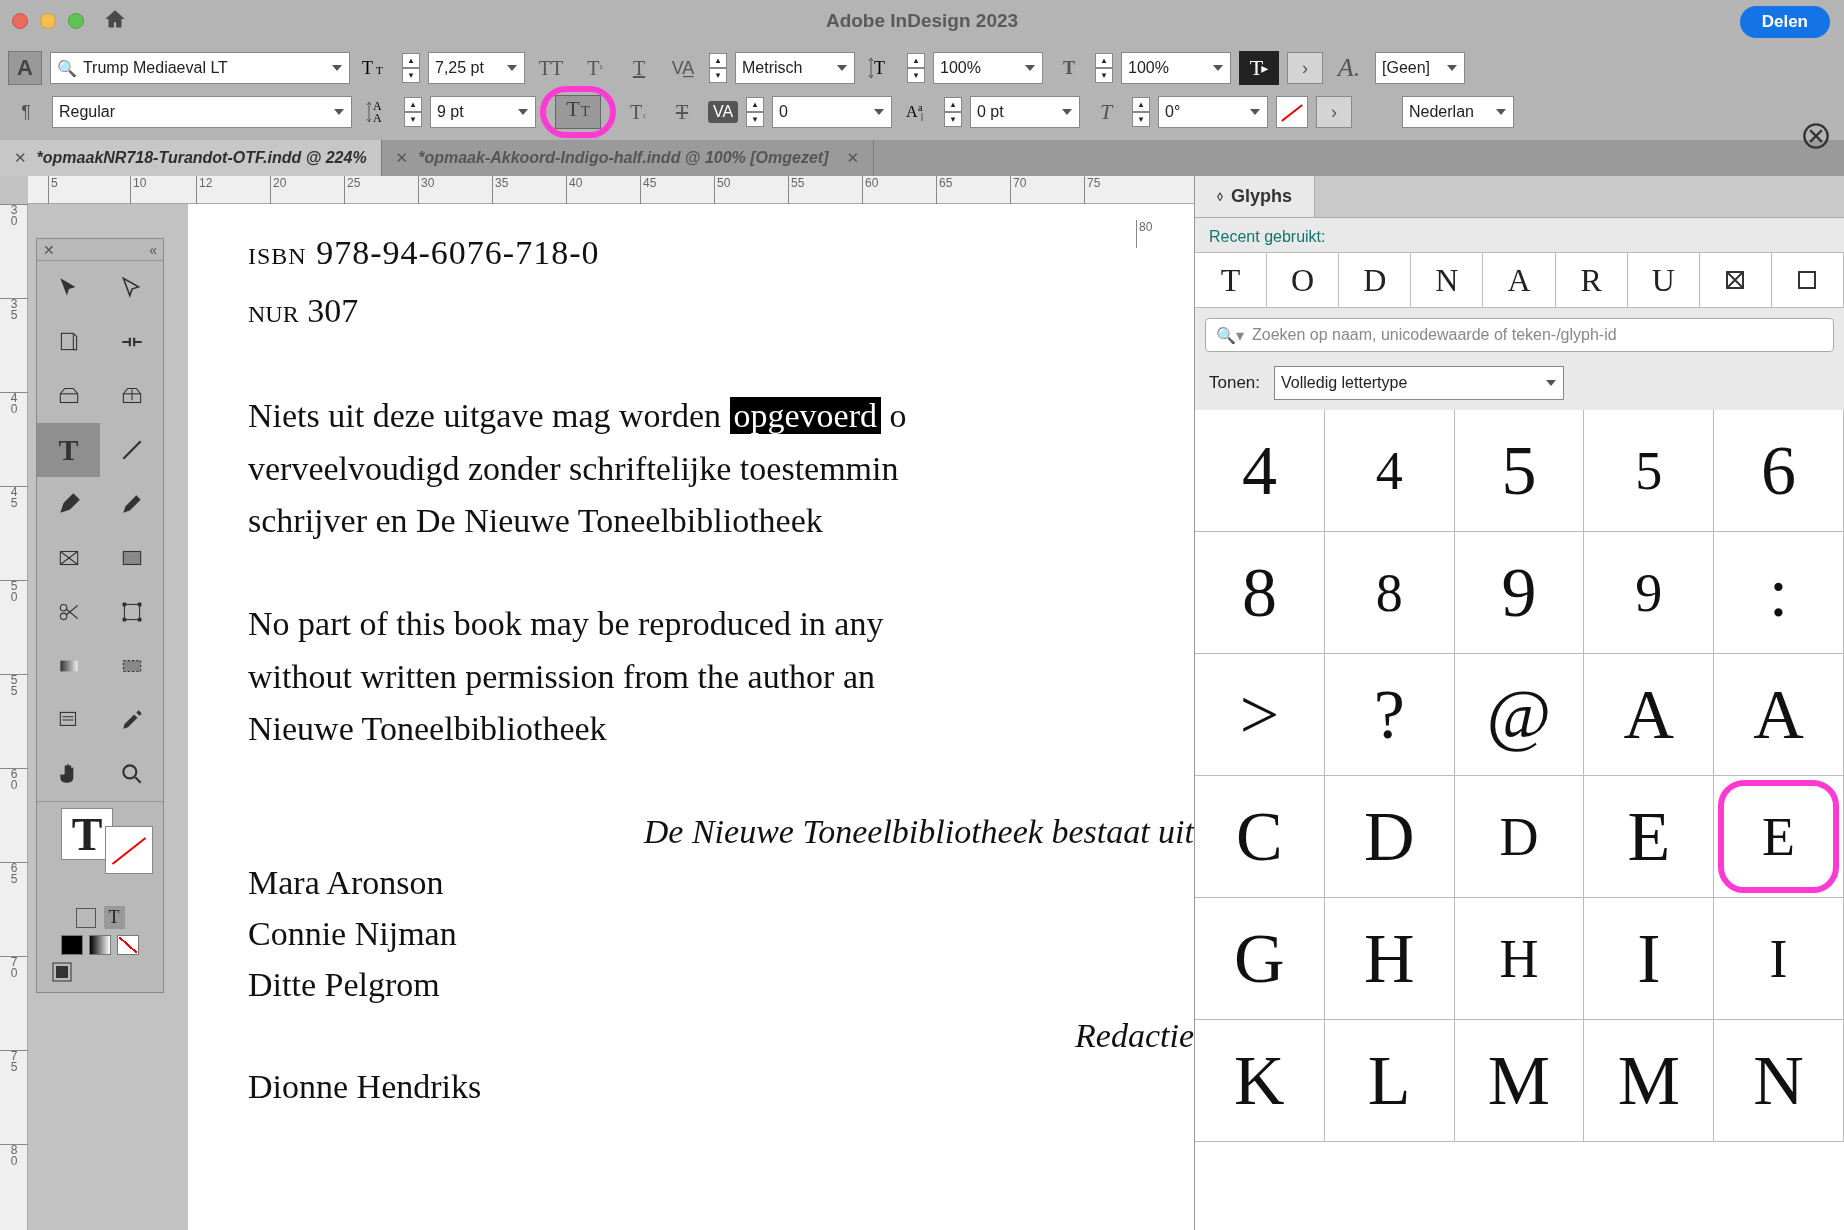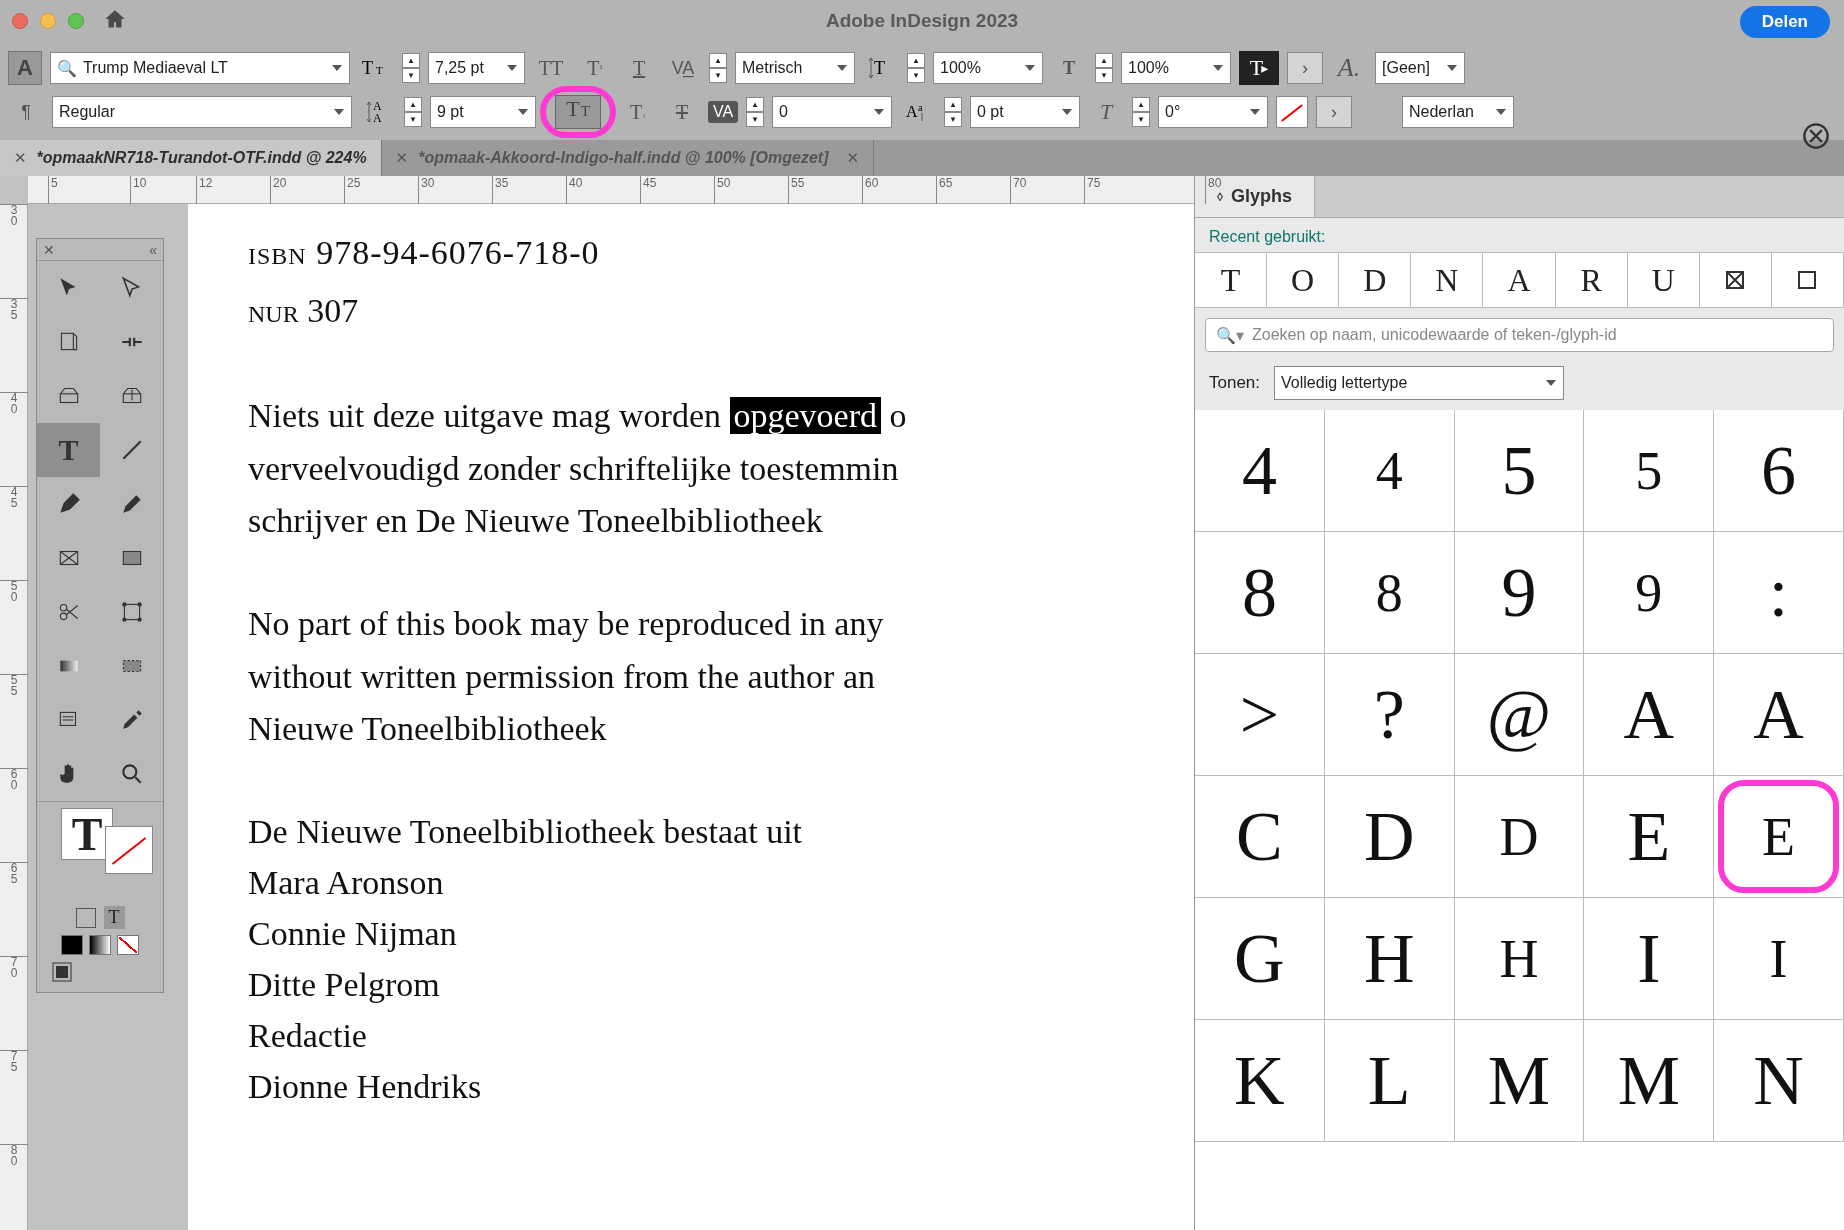--- a/index.html
+++ b/index.html
@@ -126,21 +126,21 @@
   }
   .page{
     position:absolute;left:160px;top:0;right:0;bottom:0;background:#fff;
     padding:30px 0 0 60px;
     font-family:"Georgia","Times New Roman",serif;color:#111;
   }
   .page .isbn{font-size:34px;letter-spacing:1px;font-variant:small-caps;}
   .page .nur{font-size:34px;margin-top:20px;font-variant:small-caps;}
   .page .para{font-size:34px;margin-top:60px;line-height:1.55;}
   .page .para2{font-size:34px;margin-top:50px;line-height:1.55;}
-  .page .ital{}
+  .page .ital{font-style:italic;text-align:right;}
   .page .highlight{background:#000;color:#fff;padding:0 4px;}
   .page .names p{font-size:34px;line-height:1.5;}
 
   
   .tools{
     position:absolute;left:36px;top:62px;width:128px;z-index:20;
     background:#b9b9b9;border:1px solid #8a8a8a;
   }
   .tools-head{
     height:22px;display:flex;justify-content:space-between;align-items:center;
@@ -403,21 +403,21 @@
         <div class="tick" style="left: 390px;">30</div>
         <div class="tick" style="left: 464px;">35</div>
         <div class="tick" style="left: 538px;">40</div>
         <div class="tick" style="left: 612px;">45</div>
         <div class="tick" style="left: 686px;">50</div>
         <div class="tick" style="left: 760px;">55</div>
         <div class="tick" style="left: 834px;">60</div>
         <div class="tick" style="left: 908px;">65</div>
         <div class="tick" style="left: 982px;">70</div>
         <div class="tick" style="left: 1056px;">75</div>
-        <div class="tick" style="left: 1177px;">80</div>
+        <div class="tick" style="left: 1108px; margin-top: 44px;">80</div>
       </div>
     <div class="ruler-v" id="ruler-v">
         <div class="tick" style="top: 0px;">
           <span>3</span>
           <span>0</span>
         </div>
         <div class="tick" style="top: 94px;">
           <span>3</span>
           <span>5</span>
         </div>

